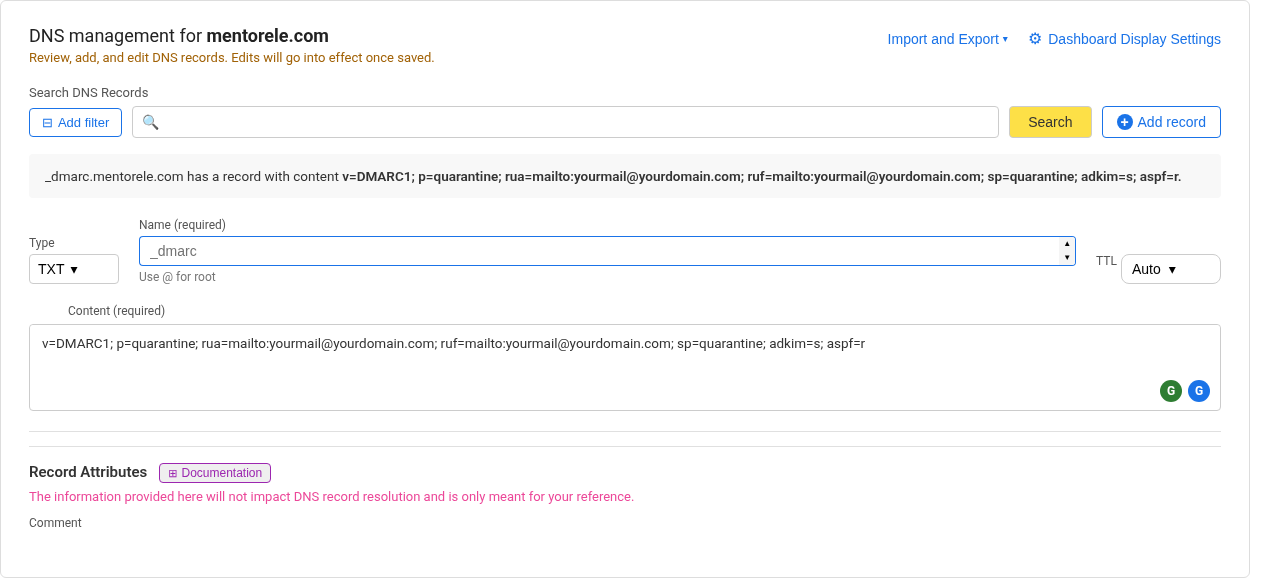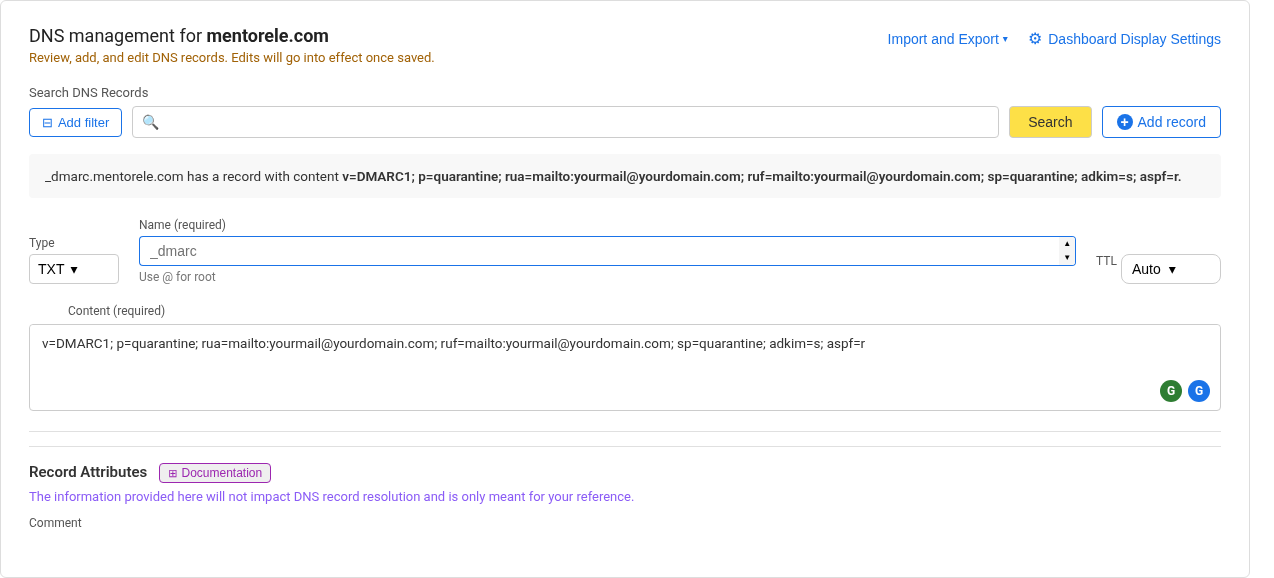--- a/index.html
+++ b/index.html
@@ -341,21 +341,21 @@
       gap: 4px;
       border: 1px solid #9c27b0;
       border-radius: 4px;
       padding: 2px 8px;
       font-size: 12px;
       color: #9c27b0;
       cursor: pointer;
     }
     .record-attributes-desc {
       font-size: 13px;
-      color: #8b5cf6;
+      color: #ec4899;
       margin-bottom: 10px;
     }
     .comment-label {
       font-size: 12px;
       color: #555;
     }
   </style>
 </head>
 <body>
 

